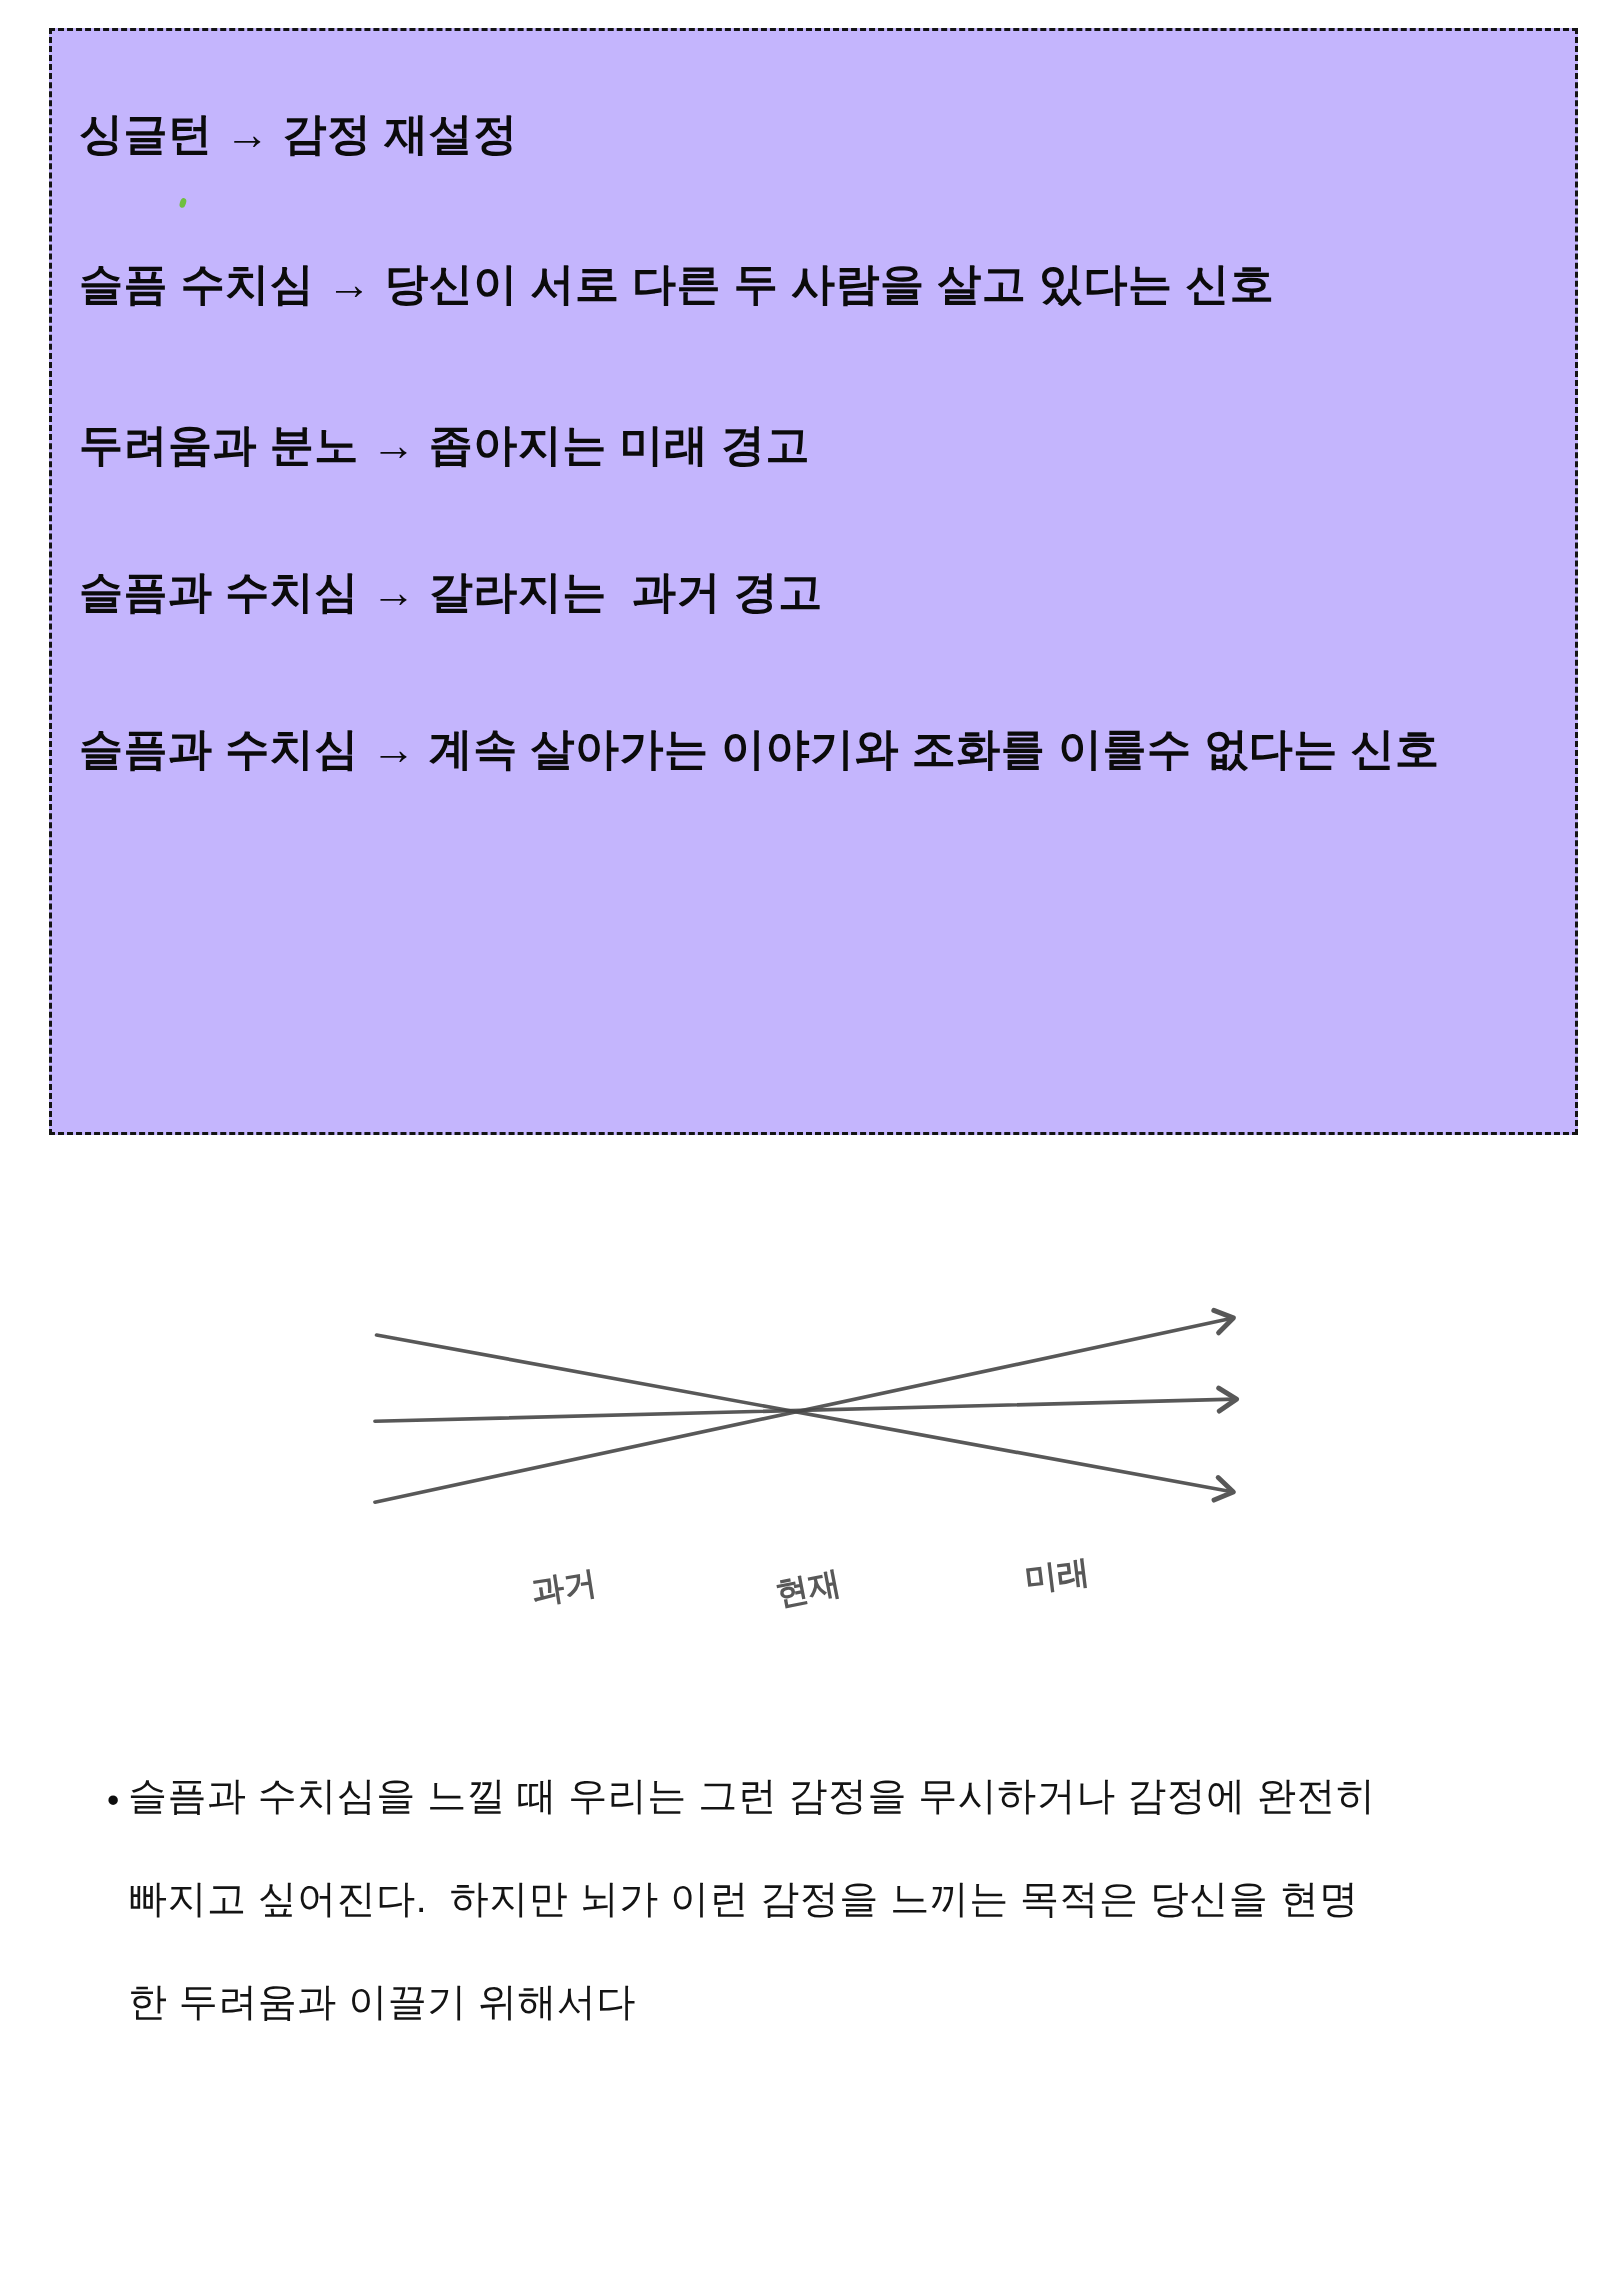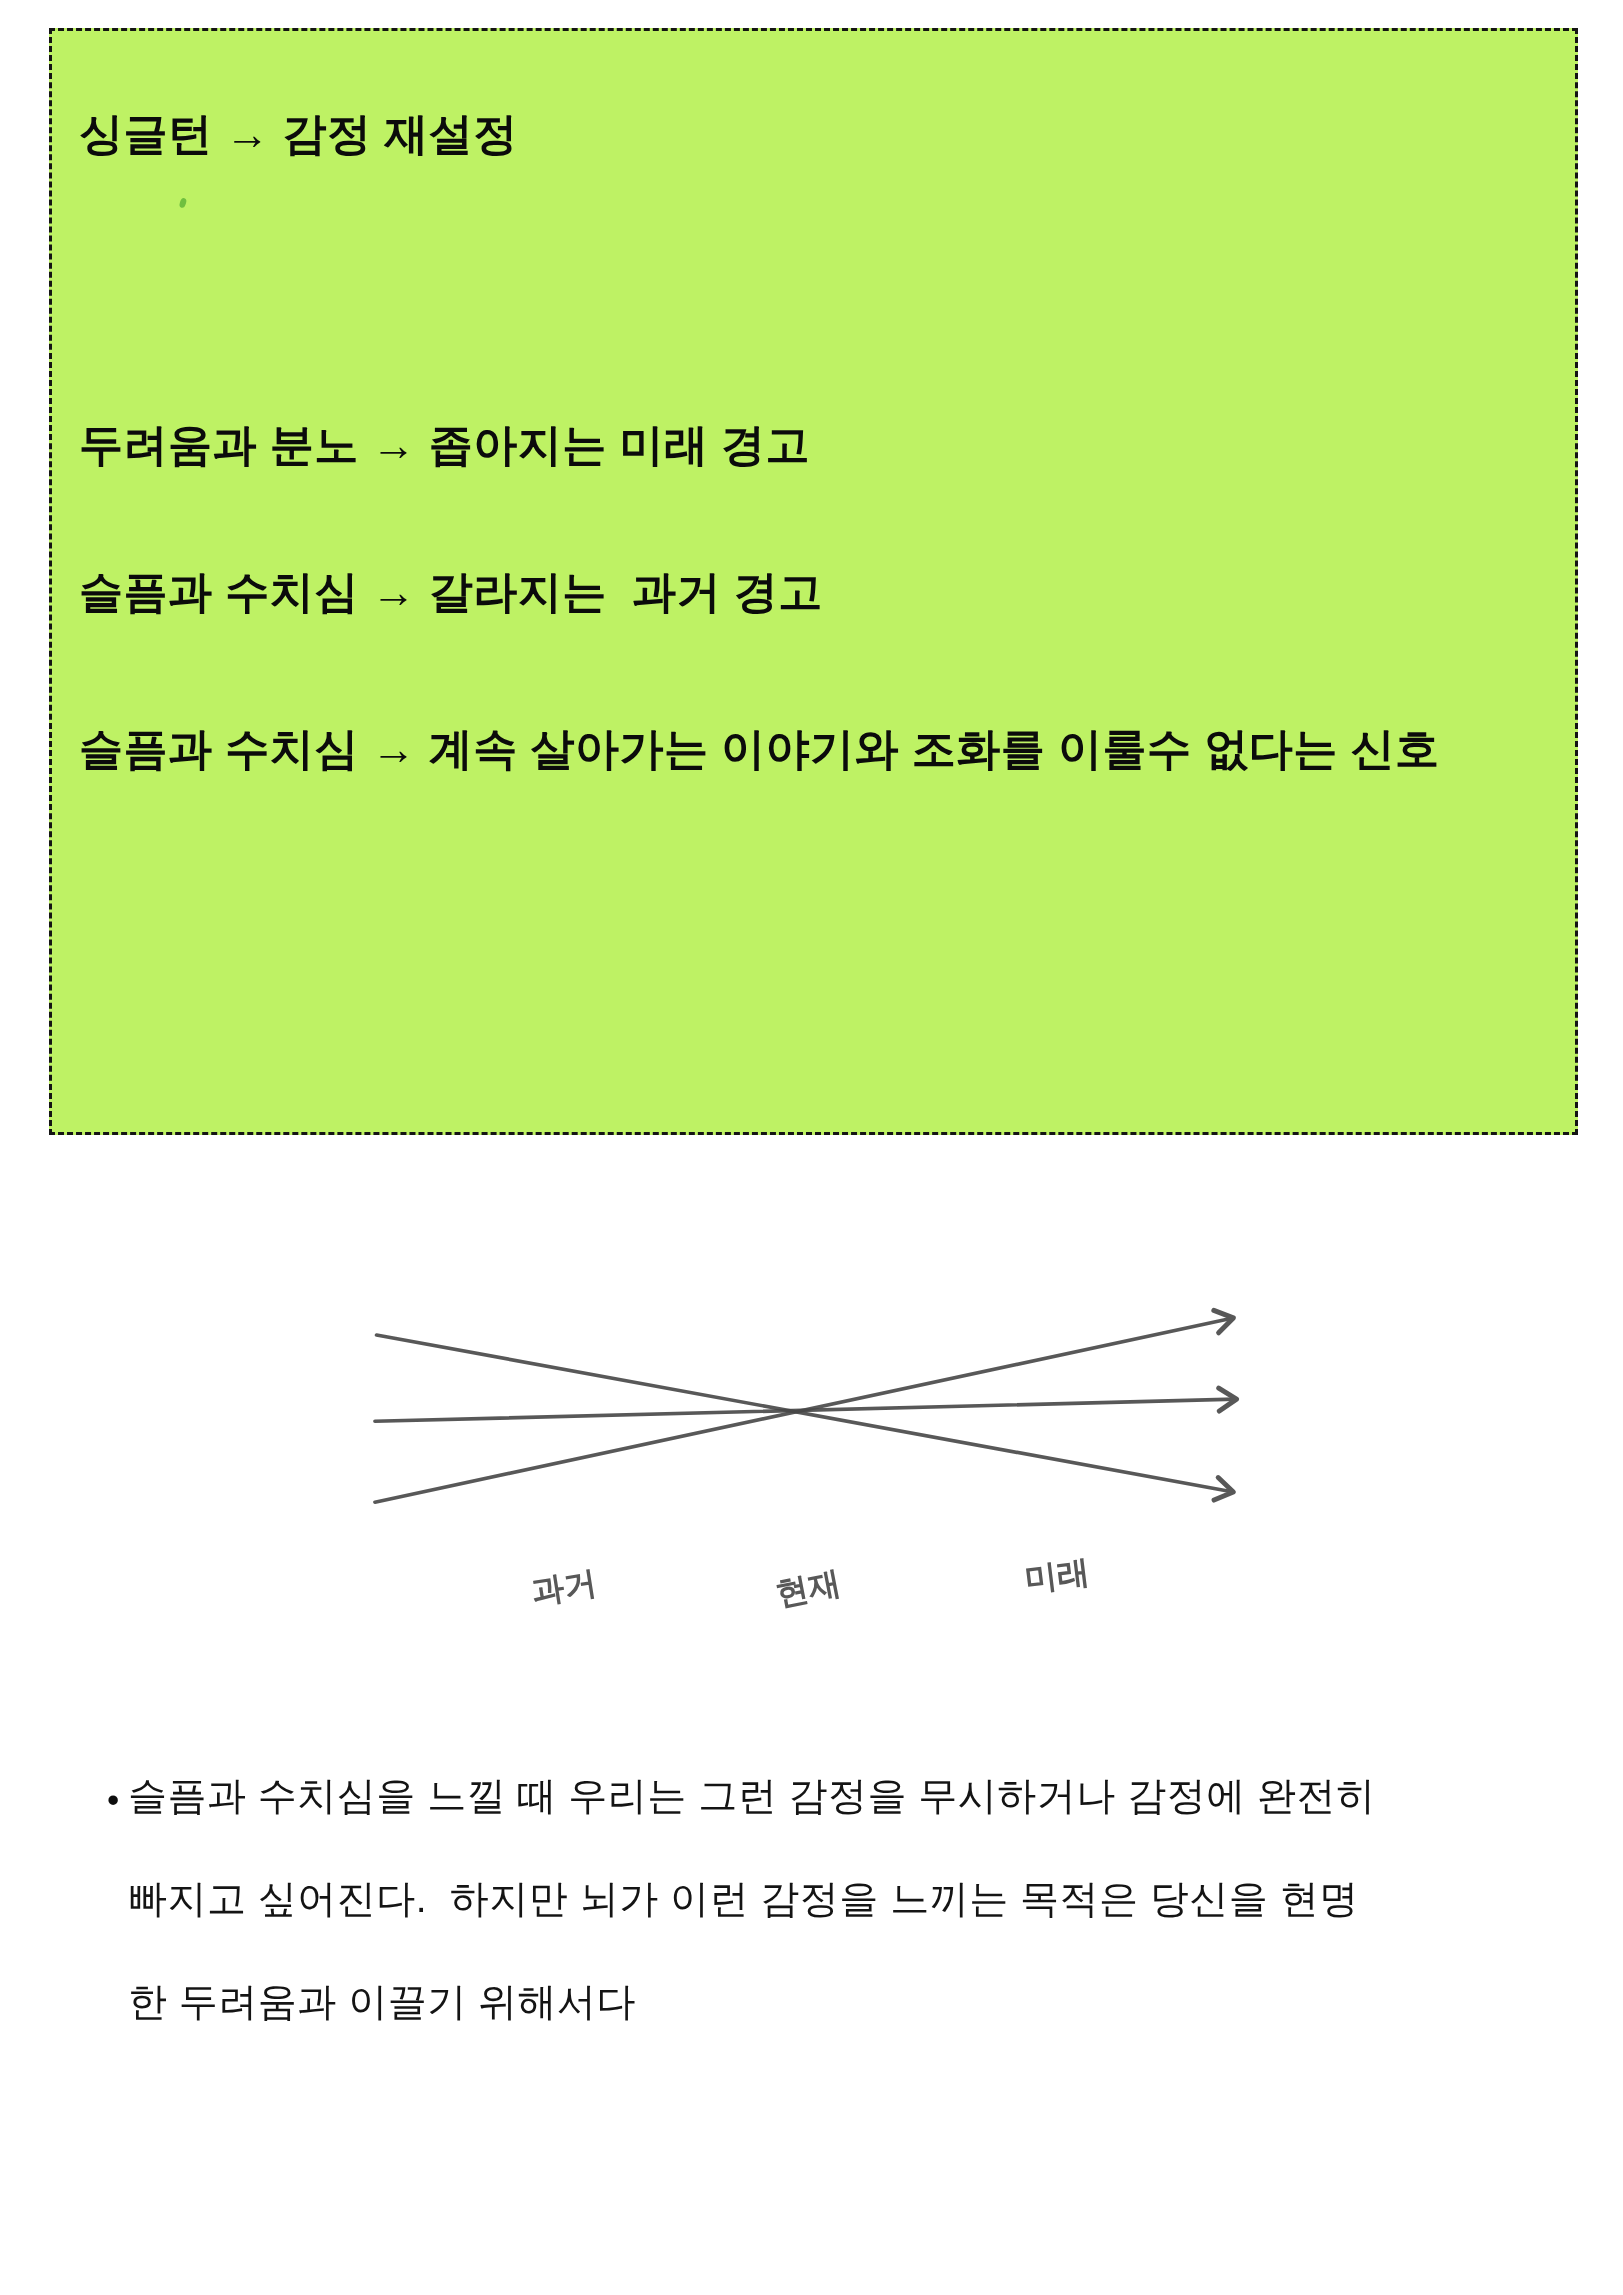--- a/index.html
+++ b/index.html
@@ -13,21 +13,21 @@
   }
   
   .note-box {
     position: absolute;
     left: 49px;
     top: 28px;
     width: 1529px;
     height: 1107px;
     border: 3.7px dashed #141414;
     box-sizing: border-box;
-    background: #bef264;
+    background: #c4b5fd;
   }
   .note-line {
     position: absolute;
     left: 27px;
     font-size: 44px;
     font-weight: 700;
     color: #0b0b0b;
     letter-spacing: 0.5px;
     white-space: pre-wrap;
     line-height: 1.1;
@@ -86,20 +86,21 @@
   .bl2 { top: 1877px; }
   .bl3 { top: 1980px; }
 </style>
 </head>
 <body>
 
 <div class="page">
 
   <div class="note-box">
     <div class="note-line nl1">싱글턴 → 감정 재설정</div>
+    <div class="note-line nl2">슬픔 수치심 → 당신이 서로 다른 두 사람을 살고 있다는 신호</div>
     <div class="note-line nl3">두려움과 분노 → 좁아지는 미래 경고</div>
     <div class="note-line nl4">슬픔과 수치심 → 갈라지는  과거 경고</div>
     <div class="note-line nl5">슬픔과 수치심 → 계속 살아가는 이야기와 조화를 이룰수 없다는 신호</div>
     <div class="green-speck"></div>
   </div>
 
   <svg class="timeline-svg" width="999" height="368" viewBox="0 0 1900 700">
     <defs>
       <marker id="head" viewBox="-28 -20 40 40" markerWidth="58" markerHeight="58" refX="-2" refY="0" orient="auto" markerUnits="userSpaceOnUse">
         <path d="M -23 -15 L 0 0 L -23 15" fill="none" stroke="#474747" stroke-width="6.5" stroke-linecap="round" stroke-linejoin="round"></path>

